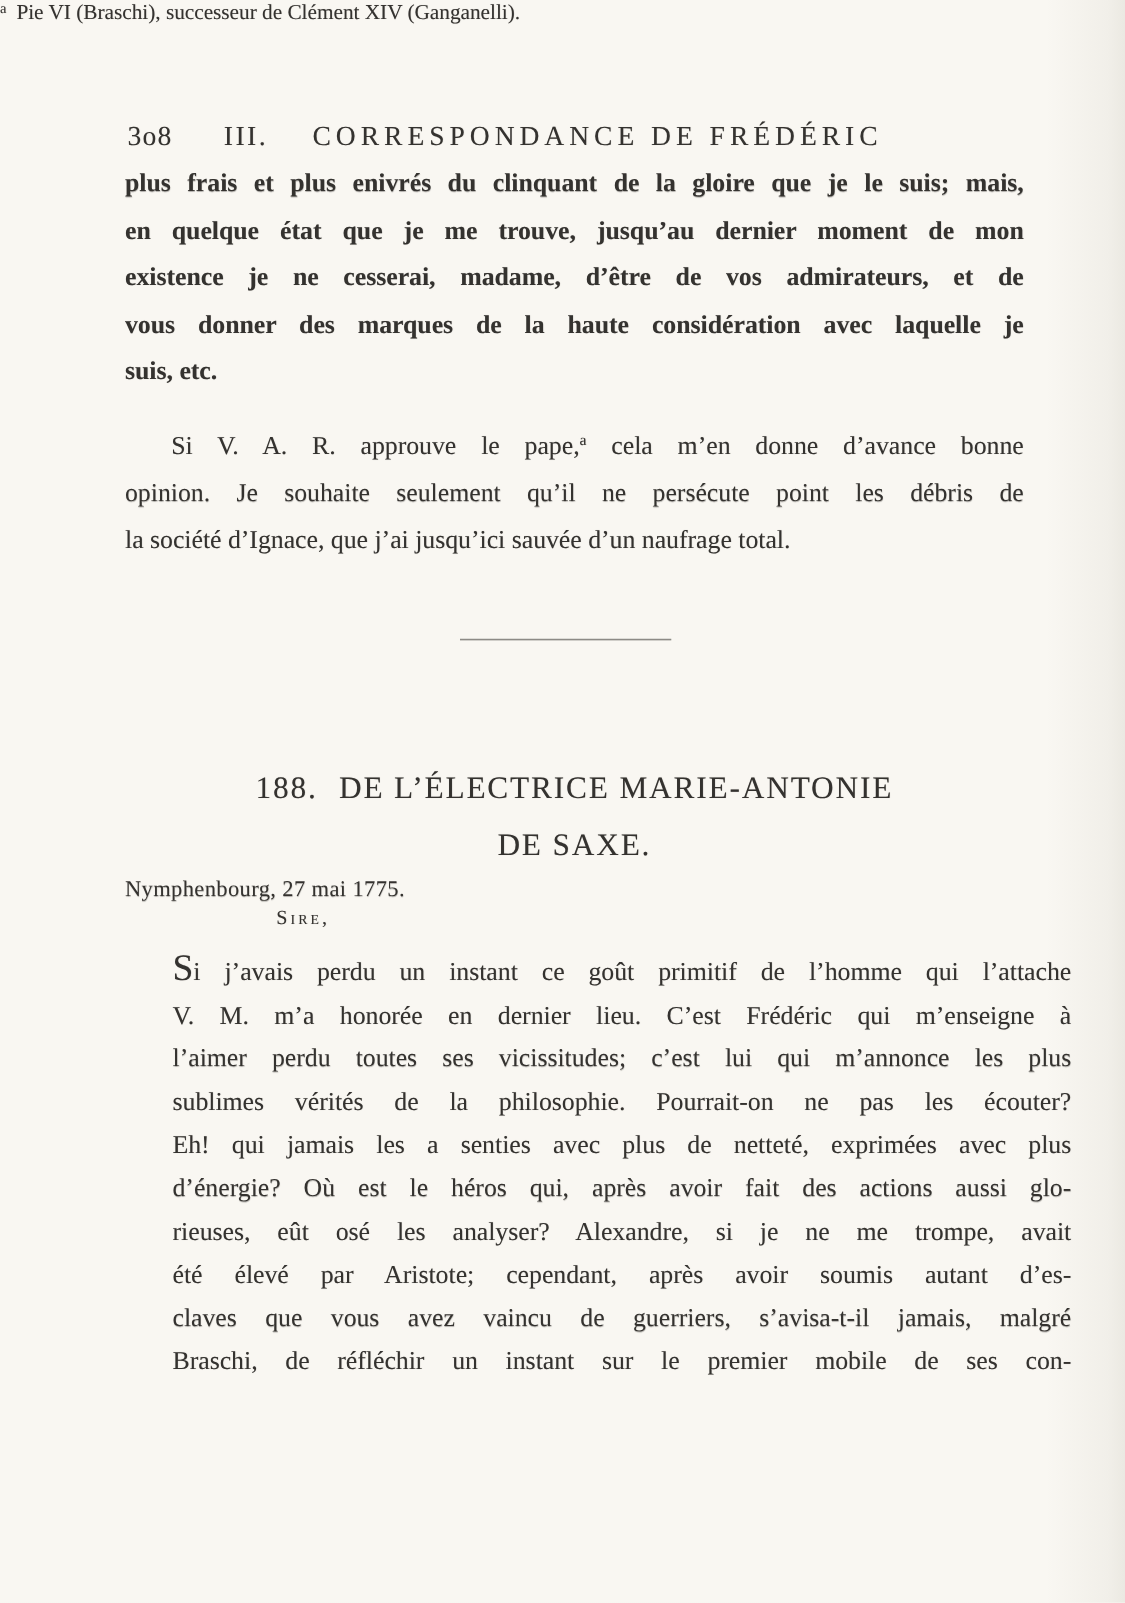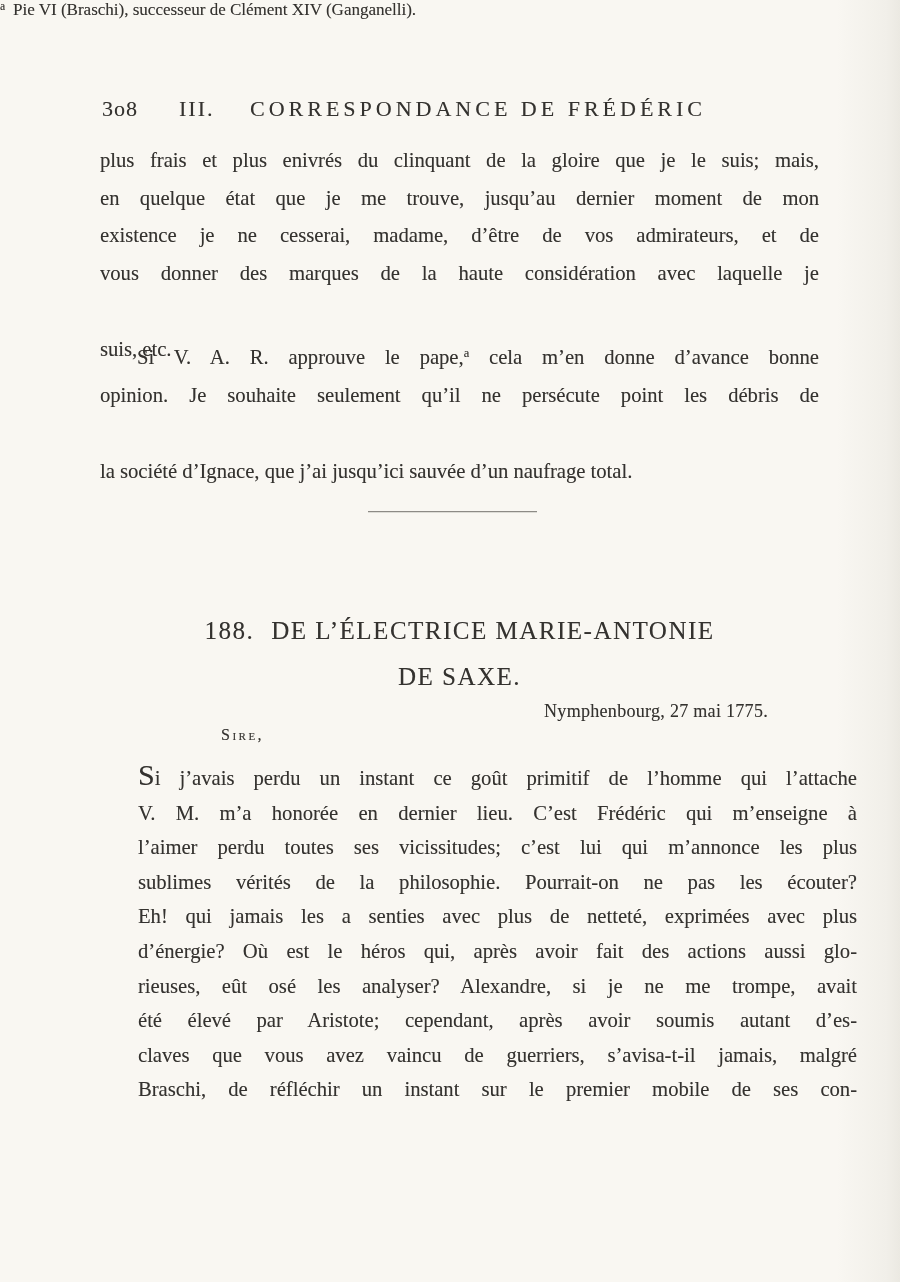--- a/index.html
+++ b/index.html
@@ -30,27 +30,27 @@
     top: 96px;
     height: 30px;
     font-size: 22px;
     font-family: Liberation Serif, serif;
   }
   .pagenum   { position: absolute; left: 2px;   top: 0; letter-spacing: 1px; }
   .hdr-num   { position: absolute; left: 79px;  top: 0; letter-spacing: 2px; }
   .hdr-title { position: absolute; left: 150px; top: 0; letter-spacing: 4px; }
   
   .bodytext { font-size: 20.6px; }
-  .para1  { top: 142px; }
+  .para1  { top: 129px; font-weight: bold; }
   .para1 .line { line-height: 37.6px; }
   .para2  { top: 339px; }
   .para2 .line { line-height: 37.6px; }
   .para2 .line:first-child { text-indent: 37px; }
   .justified .line { text-align: justify; text-align-last: justify; }
-  .endpara  .line:last-child { text-align: justify; text-align-last: left; margin-top: 39px; }
+  .endpara  .line:last-child { text-align: justify; text-align-last: left; }
   .sup {
     font-size: 12.5px;
     position: relative;
     top: -7px;
     line-height: 0;
   }
   .initial {
     font-size: 30px;
     line-height: 0;
   }
@@ -71,21 +71,20 @@
     font-size: 25px;
     letter-spacing: 1.5px;
     line-height: 46px;
     font-weight: normal;
     margin: 0;
   }
   .heading-number { margin-right: 17px; }
   .dateline {
     top: 701px;
     width: 668px;
-    text-align: right;
     font-size: 18px;
     letter-spacing: 0.3px;
   }
   .salutation {
     top: 726px;
     left: 221px;
     width: 200px;
     font-size: 16px;
     font-variant: small-caps;
     letter-spacing: 2.5px;

